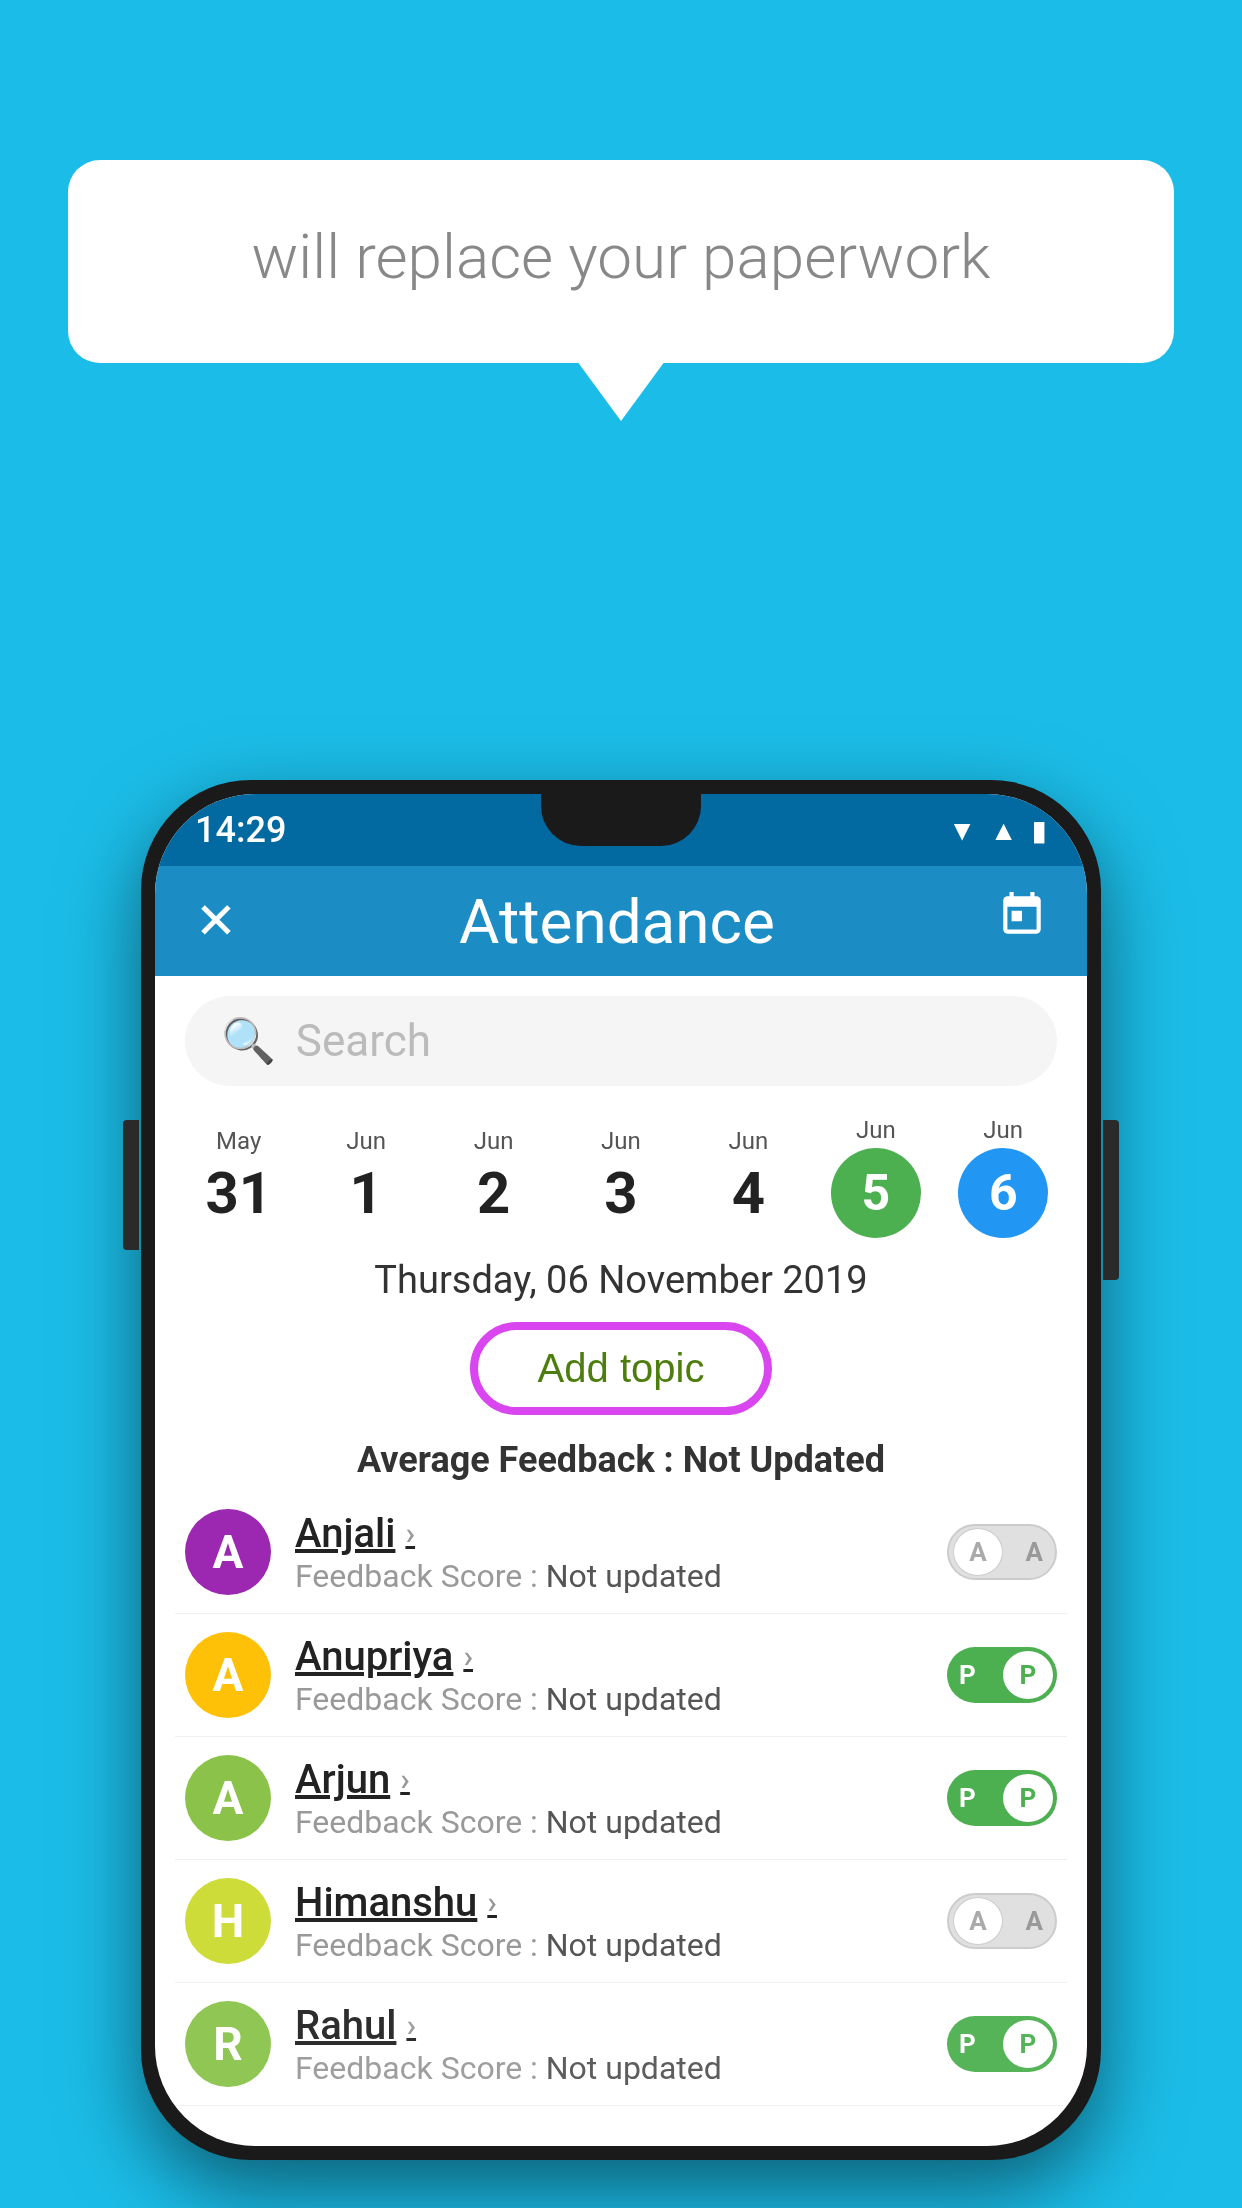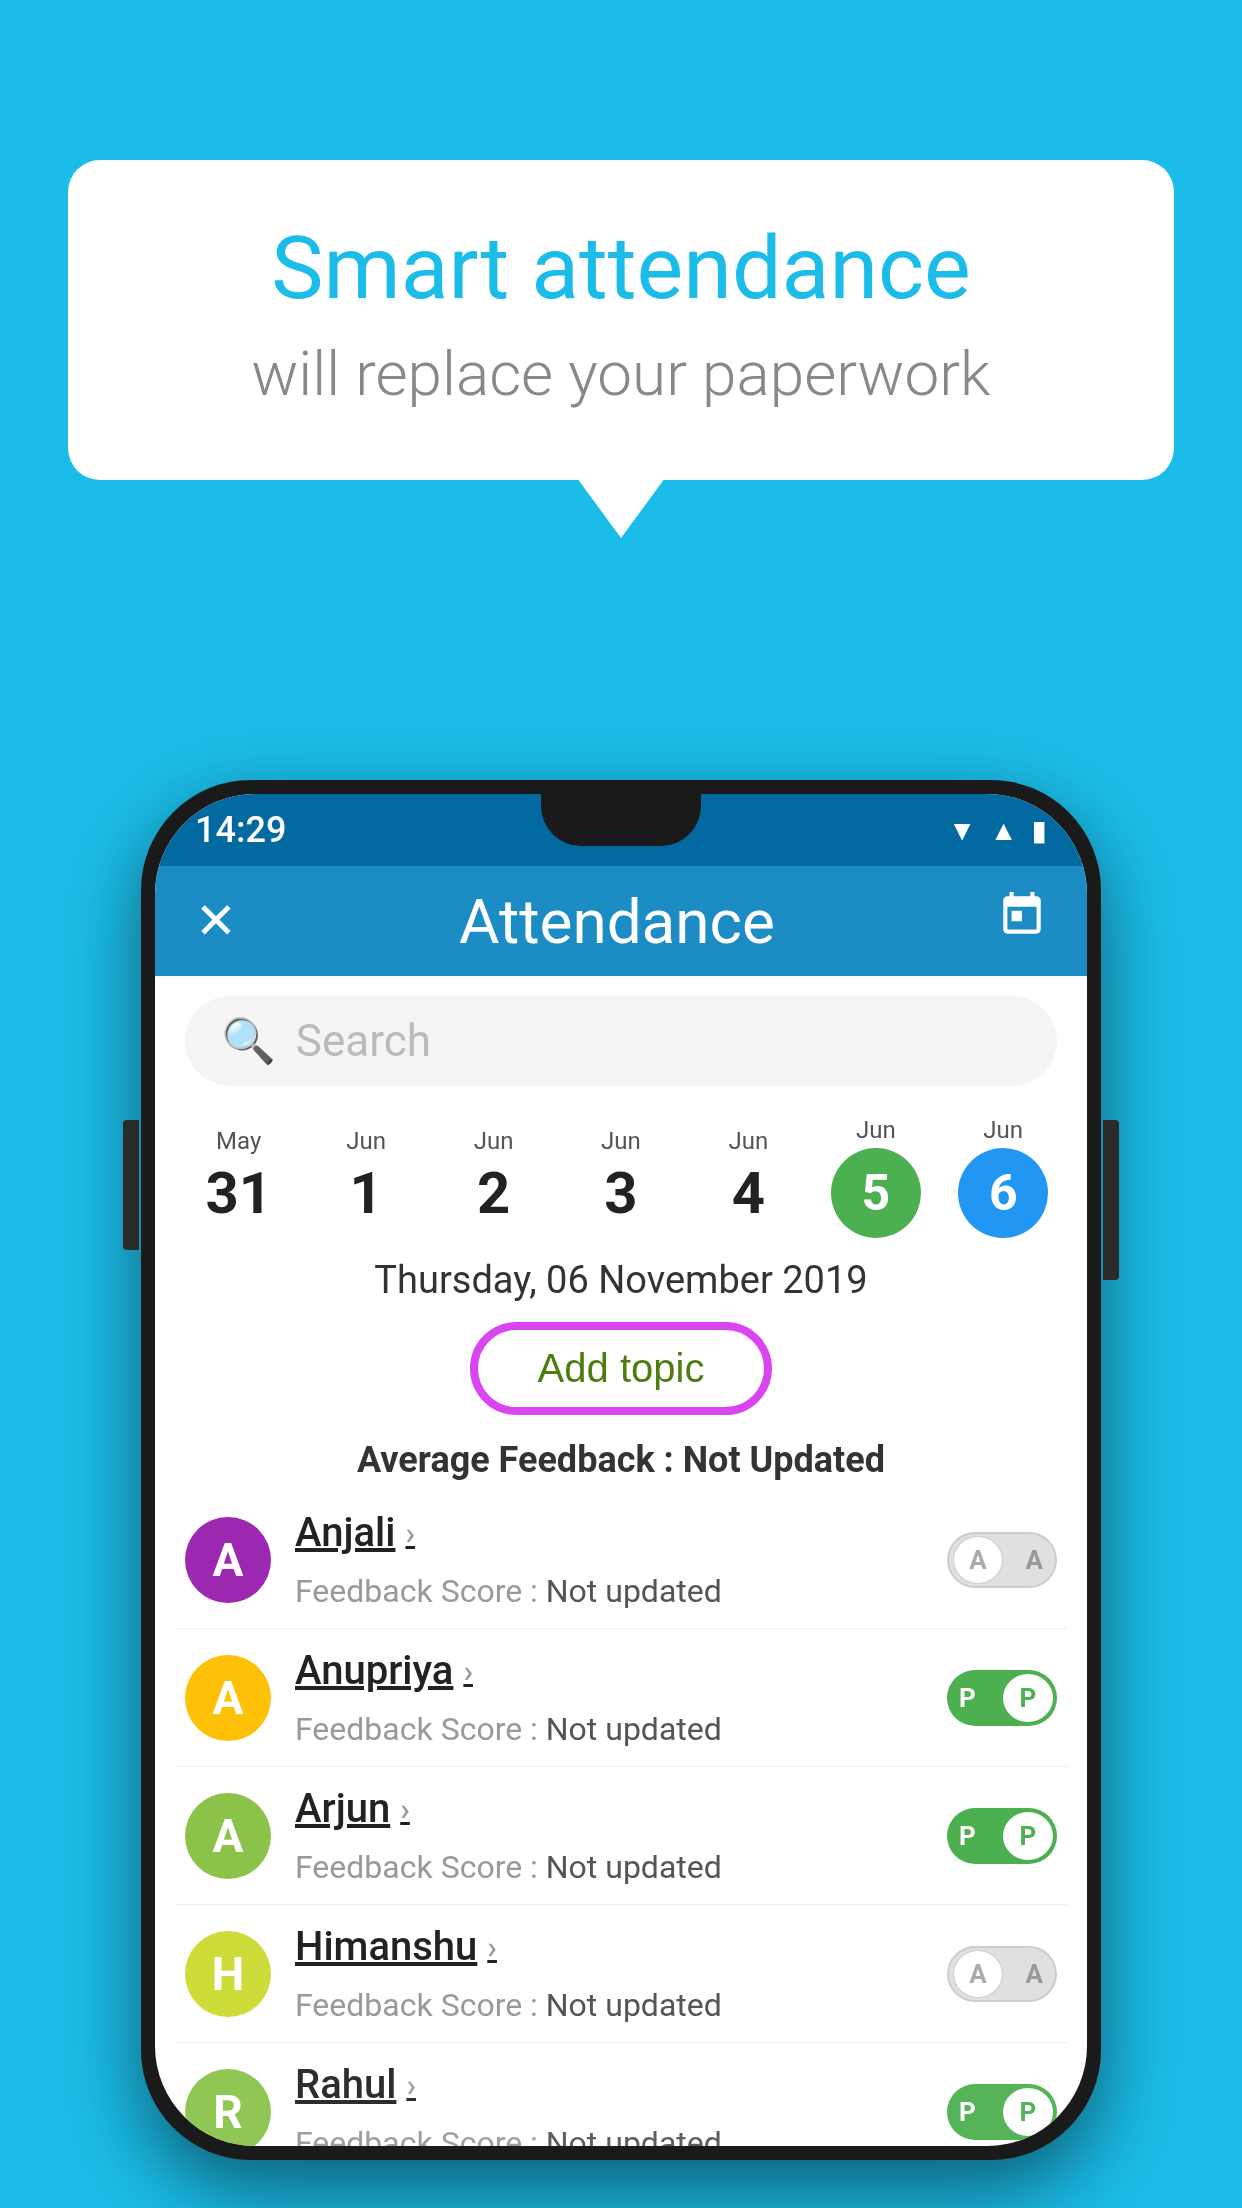--- a/index.html
+++ b/index.html
@@ -304,21 +304,21 @@
       gap: 10px;
       text-decoration: underline;
     }
     .chevron-right {
       font-size: 32px;
       color: #999;
     }
     .student-feedback {
       font-size: 32px;
       color: #999;
-      margin-top: 16px;
+      margin-top: 0;
     }
     .student-feedback span {
       color: #555;
     }
 
     
     .toggle-off {
       width: 110px;
       height: 56px;
       border-radius: 28px;
@@ -392,21 +392,20 @@
 
     
     .student-item.partial {
       opacity: 0.95;
     }
   </style>
 </head>
 <body>
 
 <div class="speech-bubble">
-  <div class="bubble-title">Smart attendance</div>
   <div class="bubble-subtitle">will replace your paperwork</div>
 </div>
 
 <div class="phone-container">
   <div class="phone-outer">
     <div class="phone-screen">
 
       <div class="notch"></div>
 
       <div class="status-bar">

